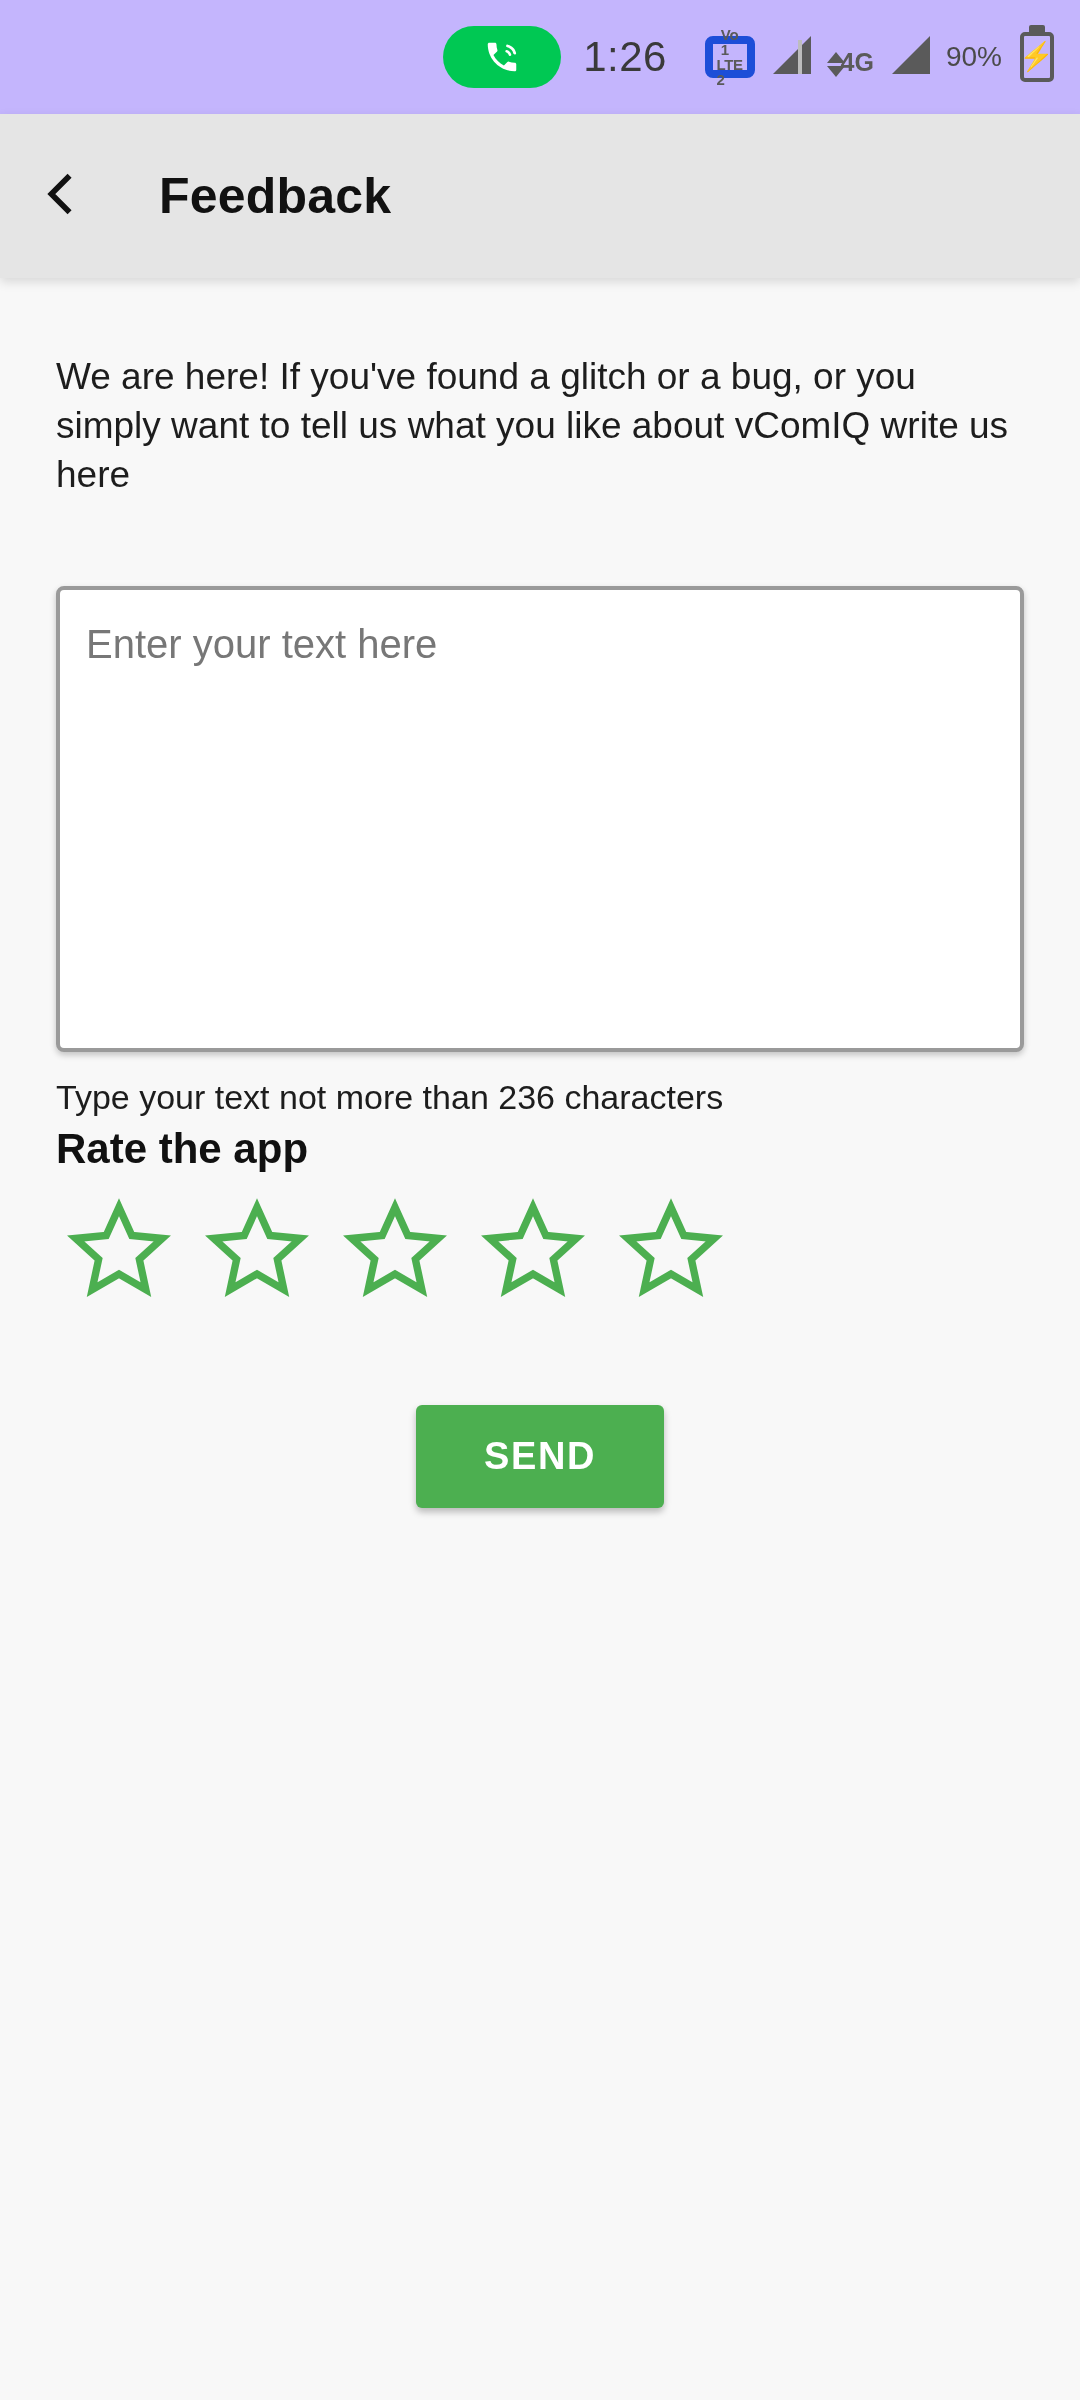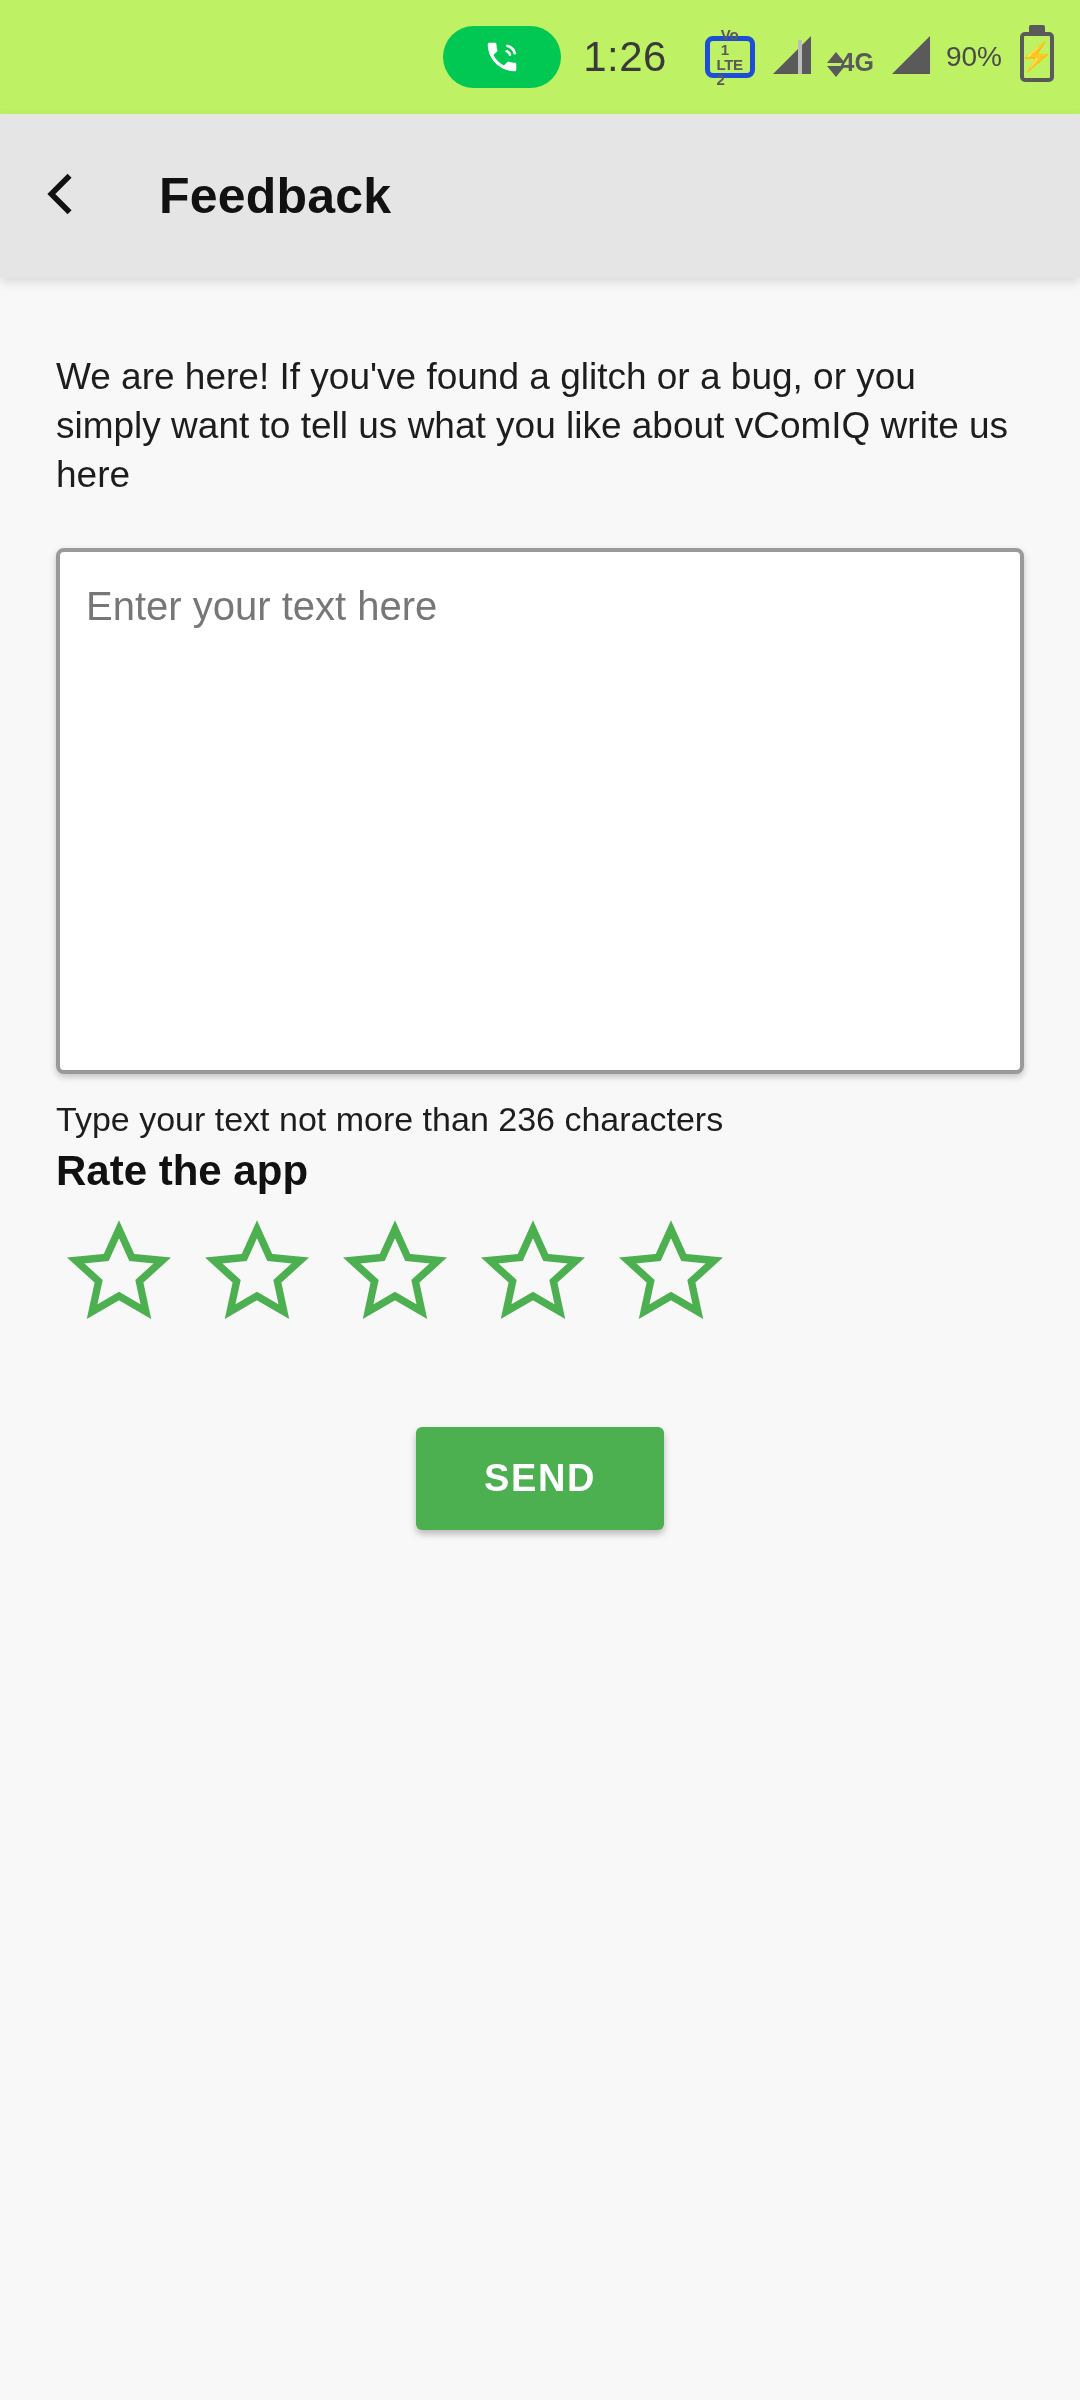--- a/index.html
+++ b/index.html
@@ -17,21 +17,21 @@
     width: 1080px;
     height: 2400px;
     background: #f8f8f8;
     overflow: hidden;
   }
 
   
   .status-bar {
     position: relative;
     height: 114px;
-    background: #bef264;
+    background: #c4b5fd;
     display: flex;
     align-items: center;
     width: 100%;
   }
 
   .status-center {
     position: absolute;
     left: 0;
     right: 0;
     top: 0;
@@ -67,21 +67,21 @@
     top: 0;
     bottom: 0;
     display: flex;
     align-items: center;
     gap: 14px;
   }
 
   .volte-badge {
     width: 50px;
     height: 42px;
-    border: 5px solid #1d4ed8;
+    border: 8px solid #1d4ed8;
     border-radius: 8px;
     display: flex;
     flex-direction: column;
     justify-content: center;
     align-items: center;
     color: #5a5a5a;
     font-size: 15px;
     font-weight: bold;
     line-height: 1.0;
     letter-spacing: -0.3px;
@@ -186,22 +186,22 @@
   }
 
   .intro {
     font-size: 37px;
     line-height: 1.33;
     color: #1d1d1d;
     max-width: 985px;
   }
 
   .textarea-wrap {
-    margin-top: 48px;
-    height: 526px;
+    margin-top: 86px;
+    height: 466px;
     background: #ffffff;
     border: 4px solid #9a9a9a;
     border-radius: 8px;
     box-shadow: 0 3px 6px rgba(0,0,0,0.22);
     padding: 28px 26px;
     overflow: hidden;
   }
   .textarea-wrap textarea {
     width: 100%;
     height: 100%;

